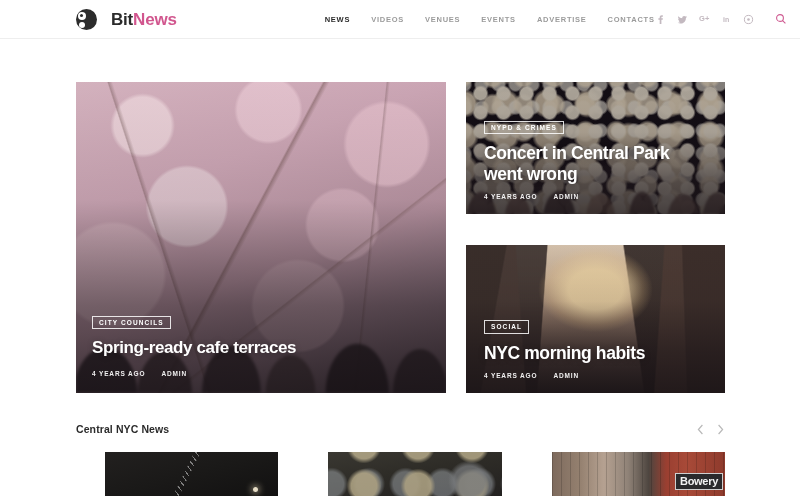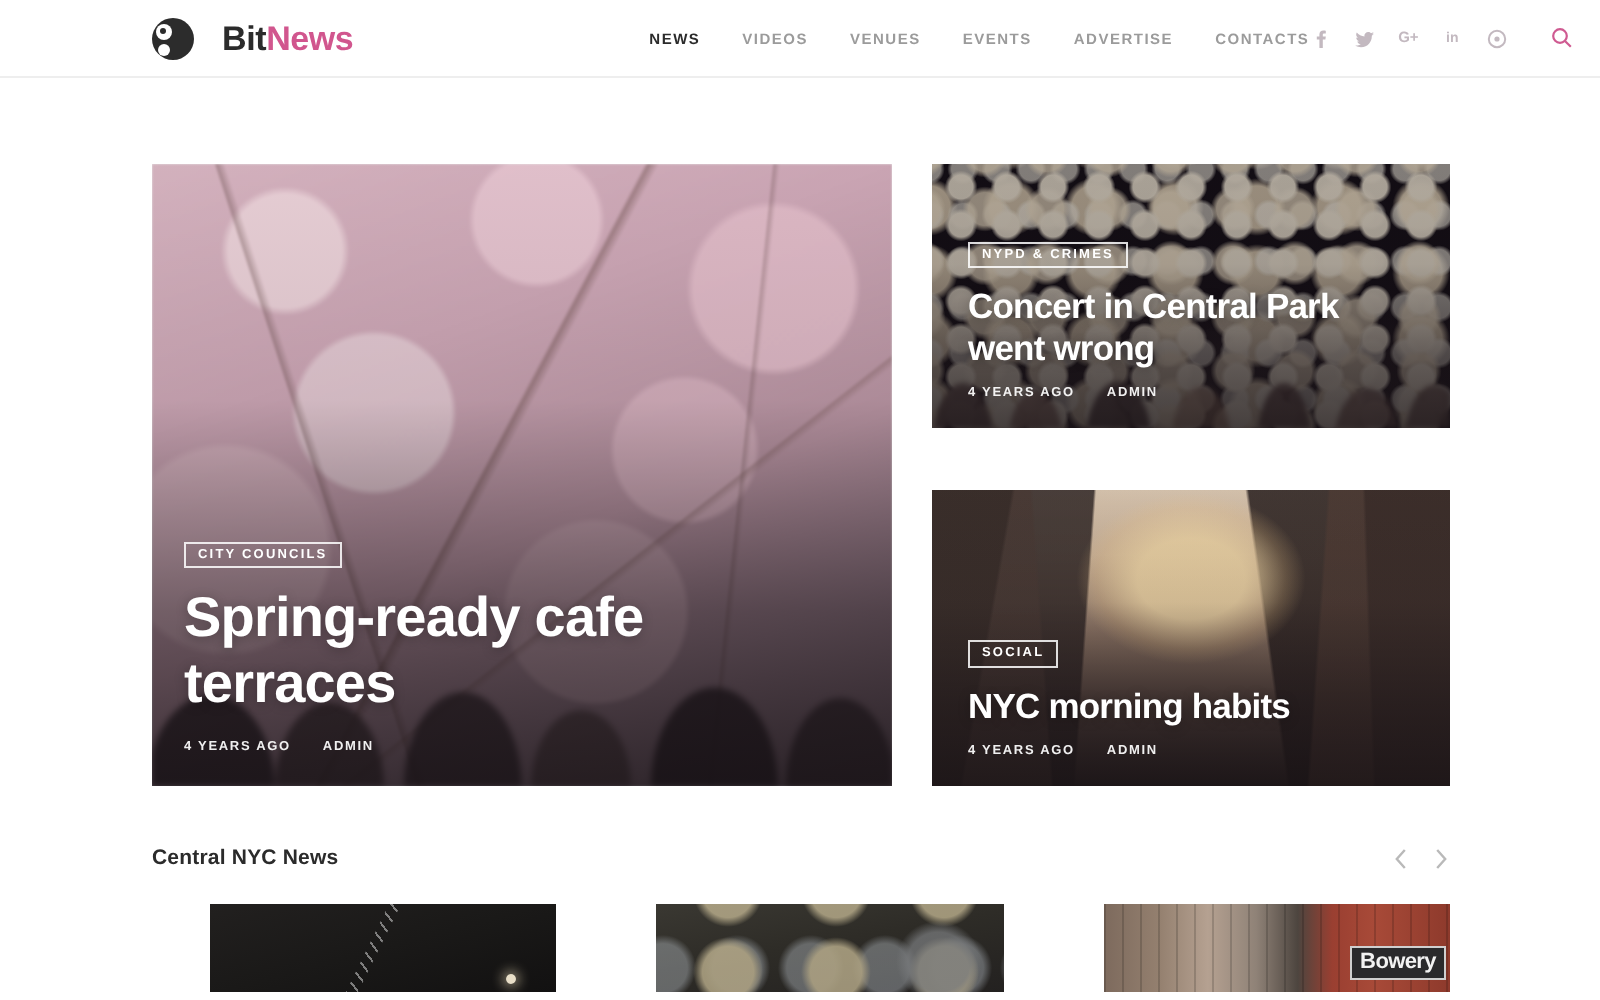--- a/index.html
+++ b/index.html
@@ -150,21 +150,21 @@
     margin-bottom: 9px;
     white-space: nowrap;
   }
   .card-title {
     color: #ffffff;
     font-weight: bold;
     line-height: 1.16;
     letter-spacing: -0.4px;
     text-shadow: 0 1px 6px rgba(0,0,0,0.28);
   }
-  .card-big .card-title { font-size: 28px; margin-bottom: 12px; max-width: 300px; }
+  .card-big .card-title { font-size: 17px; margin-bottom: 12px; max-width: 300px; }
   .card-sm-1 .card-title { font-size: 17.5px; margin-bottom: 9px; max-width: 230px; }
   .card-sm-2 .card-title { font-size: 17.5px; margin-bottom: 9px; max-width: 230px; }
 
   .meta {
     display: flex;
     gap: 16px;
     color: rgba(255,255,255,0.93);
     font-size: 6.5px;
     font-weight: bold;
     letter-spacing: 0.85px;

